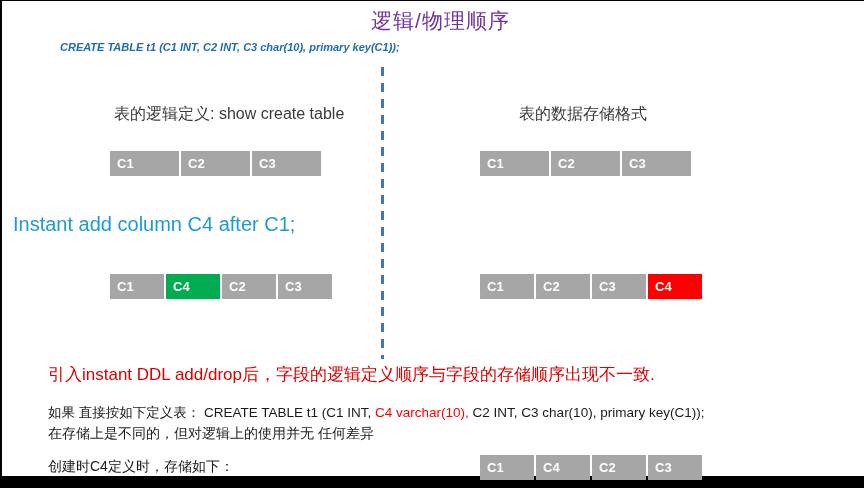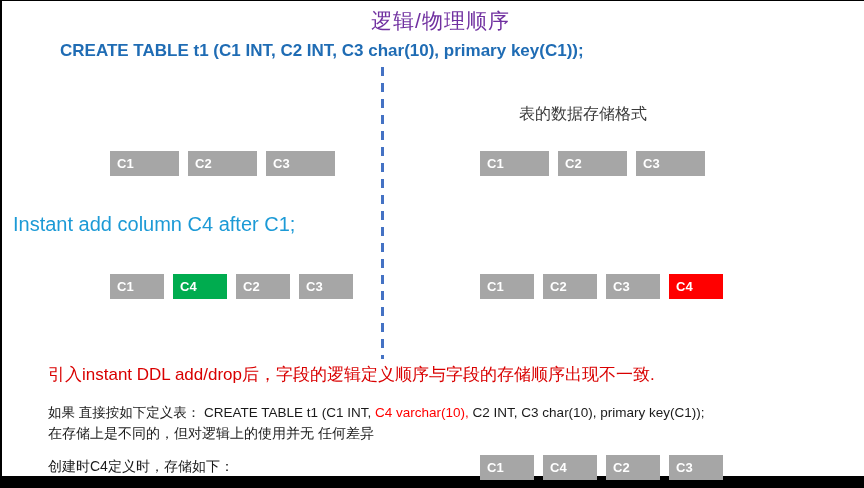--- a/index.html
+++ b/index.html
@@ -15,30 +15,30 @@
     background:#fff;
     padding-left:19px;
   }
   .abs{position:absolute;white-space:nowrap;}
   .title{
     left:0;right:0;top:6px;text-align:center;
     font-size:21px;color:var(--c-title);letter-spacing:1px;
   }
   .create-stmt{
     left:58px;top:40px;
-    font-size:17px;font-weight:bold;color:var(--c-stmt);
+    font-size:11px;font-weight:bold;color:var(--c-stmt);font-style:italic;
   }
   .divider{
     left:379px;top:66px;width:3px;height:292px;
     background:repeating-linear-gradient(to bottom,var(--c-divider) 0 9px,transparent 9px 16px);
   }
   .hdr{font-size:16px;color:#3a3a3a;top:103px;}
   .hdr-left{left:112px;}
   .hdr-right{left:484px;margin-left:33px;}
-  .cellrow{display:flex;gap:9px;height:25px;}
+  .cellrow{display:flex;gap:2px;height:25px;}
   .cell{
     color:#fff;font-weight:bold;font-size:13px;
     display:flex;align-items:center;padding-left:7px;box-sizing:border-box;
     height:25px;
   }
   .cells3 .cell{width:69px;}
   .cells4 .cell{width:54px;}
   .instant{
     left:11px;top:212px;
     font-size:20px;color:var(--c-instant);
@@ -56,20 +56,21 @@
 <body>
 
 <div class="slide">
 
   <div class="abs title">逻辑/物理顺序</div>
 
   <div class="abs create-stmt">CREATE TABLE t1 (C1 INT, C2 INT, C3 char(10), primary key(C1));</div>
 
   <div class="abs divider"></div>
 
+  <div class="abs hdr hdr-left">表的逻辑定义: show create table</div>
   <div class="abs hdr hdr-right">表的数据存储格式</div>
 
   <div class="abs cellrow cells3" style="left:108px;top:150px">
       <div class="cell" style="background: rgb(166, 166, 166);">C1</div>
       <div class="cell" style="background: rgb(166, 166, 166);">C2</div>
       <div class="cell" style="background: rgb(166, 166, 166);">C3</div>
     </div>
   <div class="abs cellrow cells3" style="left:478px;top:150px">
       <div class="cell" style="background: rgb(166, 166, 166);">C1</div>
       <div class="cell" style="background: rgb(166, 166, 166);">C2</div>

